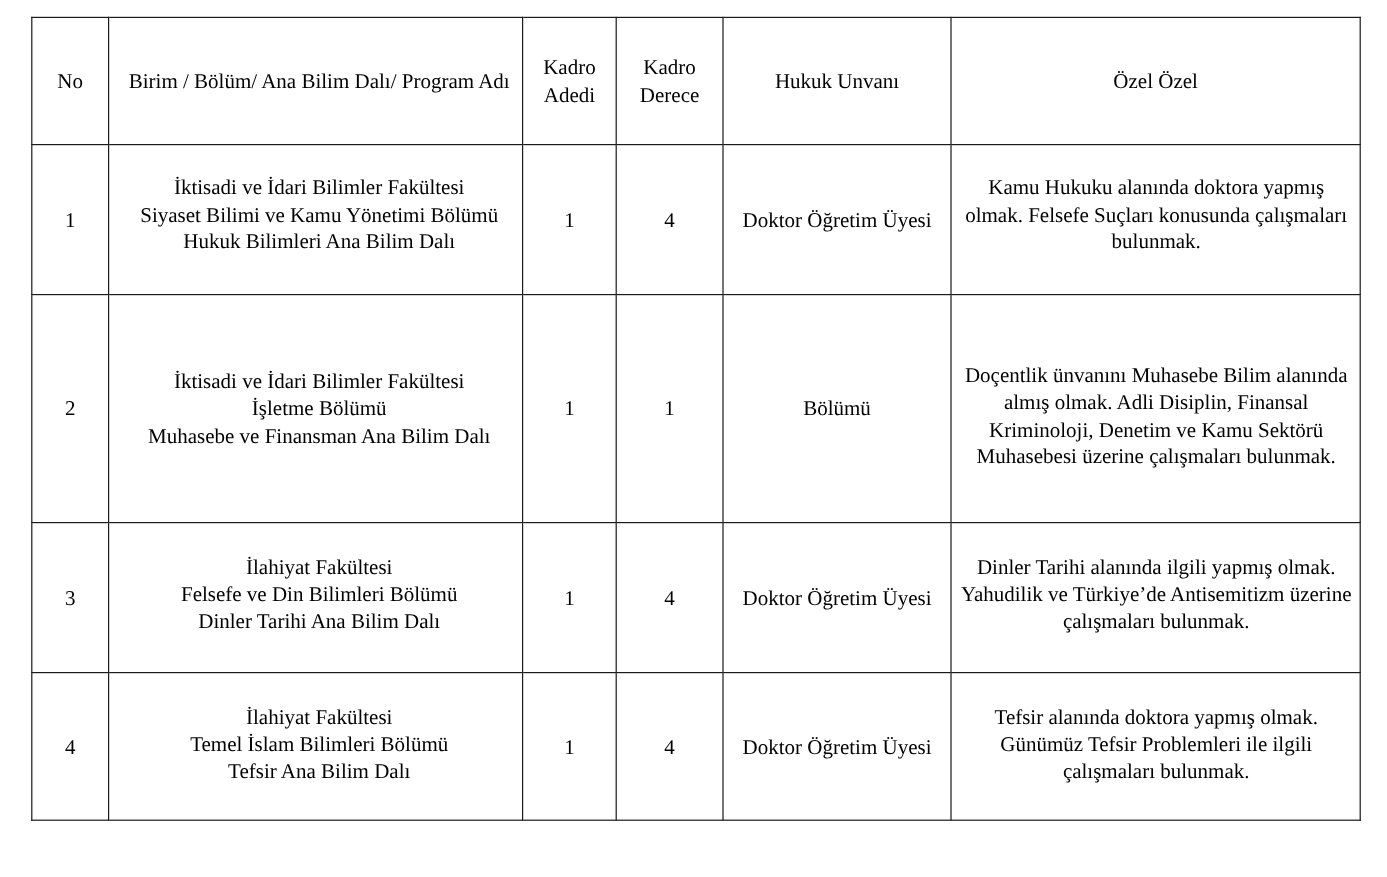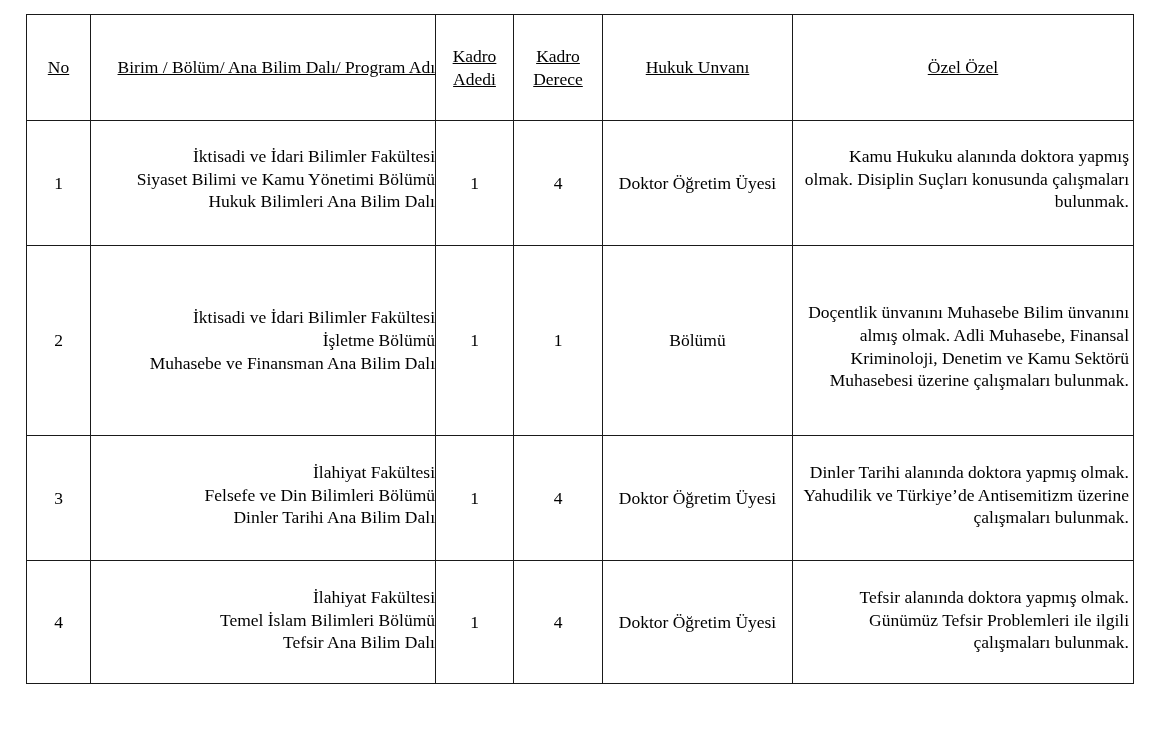--- a/index.html
+++ b/index.html
@@ -38,51 +38,51 @@
     font-weight: normal;
   }
   
   col.c-no      { width: 64px; }
   col.c-birim   { width: 345px; }
   col.c-adedi   { width: 78px; }
   col.c-derece  { width: 89px; }
   col.c-unvan   { width: 190px; }
   col.c-sart    { width: 341px; }
 
-  thead tr { height: 106px; text-decoration: underline; }
+  thead tr { height: 106px; }
 
   th.hd {
     text-align: center;
     vertical-align: middle;
   }
   th.hd .hd-inner {
     display: block;
     padding: 0 2px;
   }
   th.hd-birim {
-    text-align: right;
+    text-align: center;
   }
   th.hd-birim .hd-inner {
     padding: 0 0 0 6px;
     white-space: nowrap;
   }
   th.hd-two .hd-inner {
     white-space: pre-line;
     line-height: 1.28;
   }
 
   td.cell-no,
   td.cell-adedi,
   td.cell-derece,
   td.cell-unvan {
     text-align: center;
   }
   td.cell-birim,
   td.cell-sart {
-    text-align: right;
+    text-align: center;
   }
   td.cell-birim .txt {
     display: block;
     padding-left: 6px;
     white-space: pre-line;
   }
   td.cell-sart .txt {
     display: block;
     padding-left: 5px;
     padding-right: 4px;
@@ -160,21 +160,21 @@
         <td class="cell-adedi">
           <span class="txt">1</span>
         </td>
         <td class="cell-derece">
           <span class="txt">4</span>
         </td>
         <td class="cell-unvan">
           <span class="txt">Doktor Öğretim Üyesi</span>
         </td>
         <td class="cell-sart">
-          <span class="txt">Kamu Hukuku alanında doktora yapmış olmak. Disiplin Suçları konusunda çalışmaları bulunmak.</span>
+          <span class="txt">Kamu Hukuku alanında doktora yapmış olmak. Felsefe Suçları konusunda çalışmaları bulunmak.</span>
         </td>
       </tr>
 
       <tr class="r2">
         <td class="cell-no">
           <span class="txt">2</span>
         </td>
         <td class="cell-birim">
           <span class="txt">İktisadi ve İdari Bilimler Fakültesi
 İşletme Bölümü
@@ -183,21 +183,21 @@
         <td class="cell-adedi">
           <span class="txt">1</span>
         </td>
         <td class="cell-derece">
           <span class="txt">1</span>
         </td>
         <td class="cell-unvan">
           <span class="txt">Bölümü</span>
         </td>
         <td class="cell-sart">
-          <span class="txt">Doçentlik ünvanını Muhasebe Bilim ünvanını almış olmak. Adli Muhasebe, Finansal Kriminoloji, Denetim ve Kamu Sektörü Muhasebesi üzerine çalışmaları bulunmak.</span>
+          <span class="txt">Doçentlik ünvanını Muhasebe Bilim alanında almış olmak. Adli Disiplin, Finansal Kriminoloji, Denetim ve Kamu Sektörü Muhasebesi üzerine çalışmaları bulunmak.</span>
         </td>
       </tr>
 
       <tr class="r3">
         <td class="cell-no">
           <span class="txt">3</span>
         </td>
         <td class="cell-birim">
           <span class="txt">İlahiyat Fakültesi
 Felsefe ve Din Bilimleri Bölümü
@@ -206,21 +206,21 @@
         <td class="cell-adedi">
           <span class="txt">1</span>
         </td>
         <td class="cell-derece">
           <span class="txt">4</span>
         </td>
         <td class="cell-unvan">
           <span class="txt">Doktor Öğretim Üyesi</span>
         </td>
         <td class="cell-sart">
-          <span class="txt">Dinler Tarihi alanında doktora yapmış olmak. Yahudilik ve Türkiye’de Antisemitizm üzerine çalışmaları bulunmak.</span>
+          <span class="txt">Dinler Tarihi alanında ilgili yapmış olmak. Yahudilik ve Türkiye’de Antisemitizm üzerine çalışmaları bulunmak.</span>
         </td>
       </tr>
 
       <tr class="r4">
         <td class="cell-no">
           <span class="txt">4</span>
         </td>
         <td class="cell-birim">
           <span class="txt">İlahiyat Fakültesi
 Temel İslam Bilimleri Bölümü

